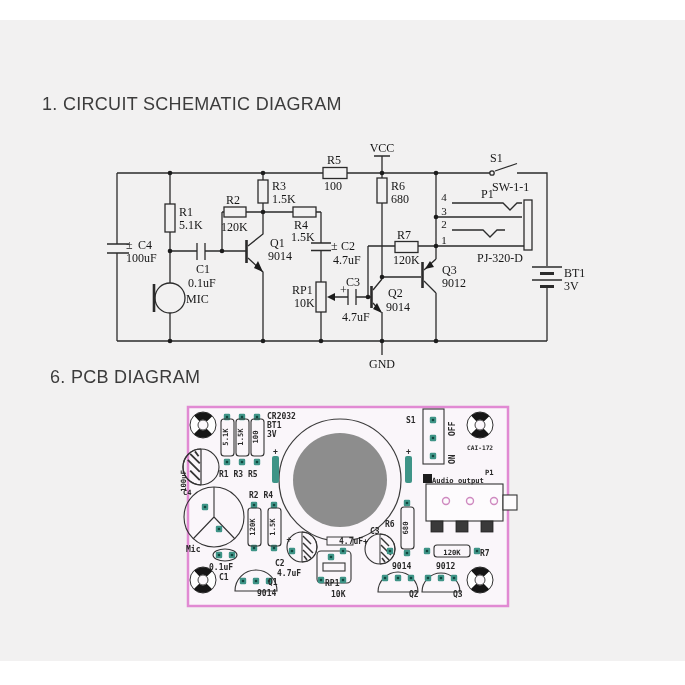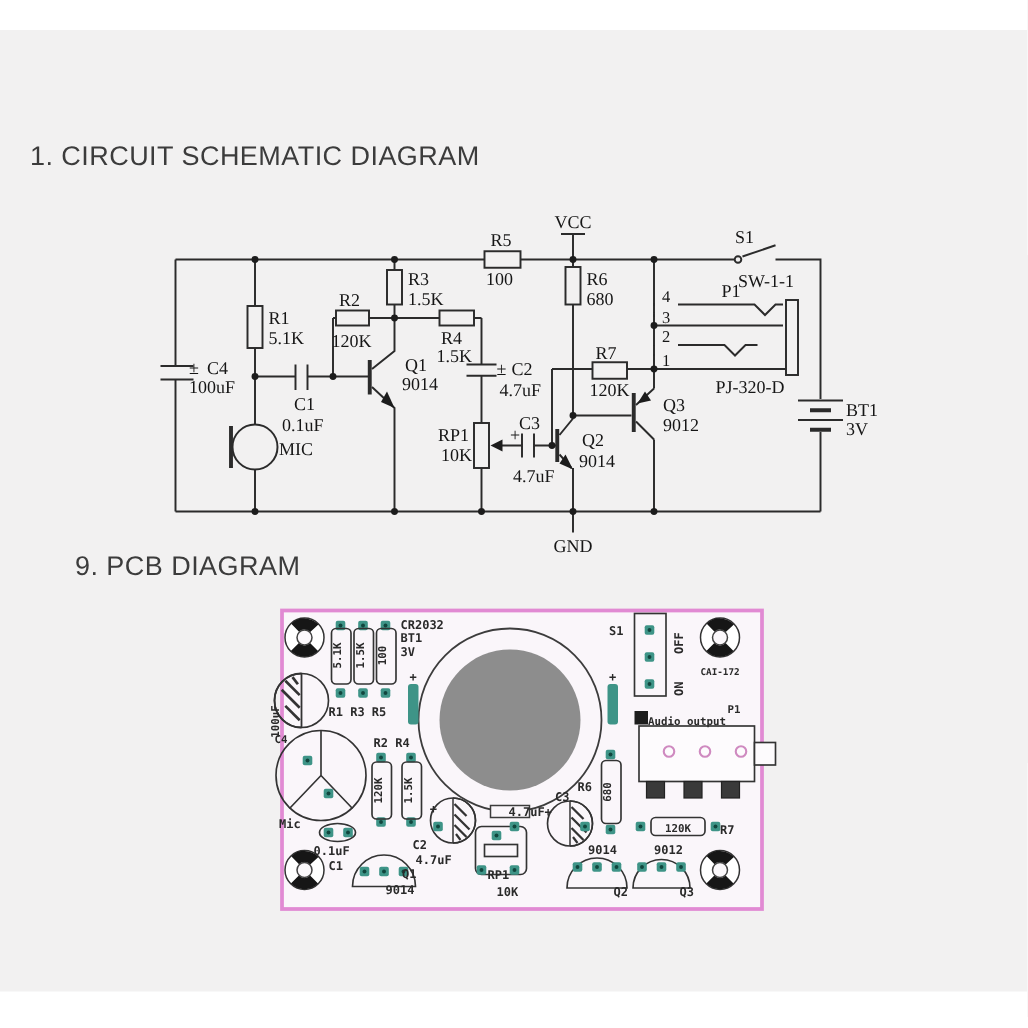--- a/index.html
+++ b/index.html
@@ -1,21 +1,21 @@
 <!DOCTYPE html>
 <html style="--border: #e18ad3; --pad: #3e9487; --battery: #8d8d8d; --pcbbg: #faf6fa; --silk: #2a2a2a;"><head>
 <meta charset="utf-8">
 <style>
   html,body{margin:0;padding:0;}
   body{width:685px;height:685px;background:#ffffff;position:relative;overflow:hidden;
        font-family:"Liberation Sans",sans-serif;}
   .gray-area{position:absolute;left:0;top:20px;width:685px;height:641px;background:#f2f1f1;}
   .heading{position:absolute;color:#3c3c3c;font-size:18px;letter-spacing:.3px;
            font-family:"Liberation Sans",sans-serif;}
-  #h1{left:20px;top:94px;}
+  #h1{left:42px;top:94px;}
   #h2{left:50px;top:367px;}
   svg.layer{position:absolute;left:0;top:0;}
   
   .wire{stroke:#2b2b2b;stroke-width:1.3;fill:none;}
   .wire2{stroke:#2b2b2b;stroke-width:2.8;fill:none;}
   .bar{stroke:#2b2b2b;stroke-width:2.6;fill:none;}
   .body{fill:none;stroke:#2b2b2b;stroke-width:1.3;}
   .dot{fill:#1c1c1c;}
   .arr{fill:#1c1c1c;stroke:none;}
   .slabel{font-family:"Liberation Serif",serif;font-size:12px;fill:#161616;}
@@ -34,21 +34,21 @@
   .jackpad{fill:none;stroke:#cf8ac0;stroke-width:1.4;}
   .jackbody{fill:#fdfbfd;stroke:#333;stroke-width:1.1;}
   .leg{fill:#3a3a3a;stroke:#222;stroke-width:.8;}
 </style>
 </head>
 <body>
 
 <div class="gray-area"></div>
 
 <div class="heading" id="h1">1. CIRCUIT SCHEMATIC DIAGRAM</div>
-<div class="heading" id="h2">9. PCB DIAGRAM</div>
+<div class="heading" id="h2">6. PCB DIAGRAM</div>
 
 <svg class="layer" width="685" height="685" viewBox="0 0 685 685">
 
   <path class="wire" d="M117,173 H323 M347,173 H490 M517,173 H547 V266 M547,288 V341 M117,341 H547 M117,173 V244 M117,253 V341"></path>
 
   <g>
     <path class="wire" d="M107,244 H129 M107,253 H129"></path>
     <text class="slabel" x="126" y="249">±</text>
     <text class="slabel" x="138" y="249">C4</text>
     <text class="slabel" x="126" y="262">100uF</text>

